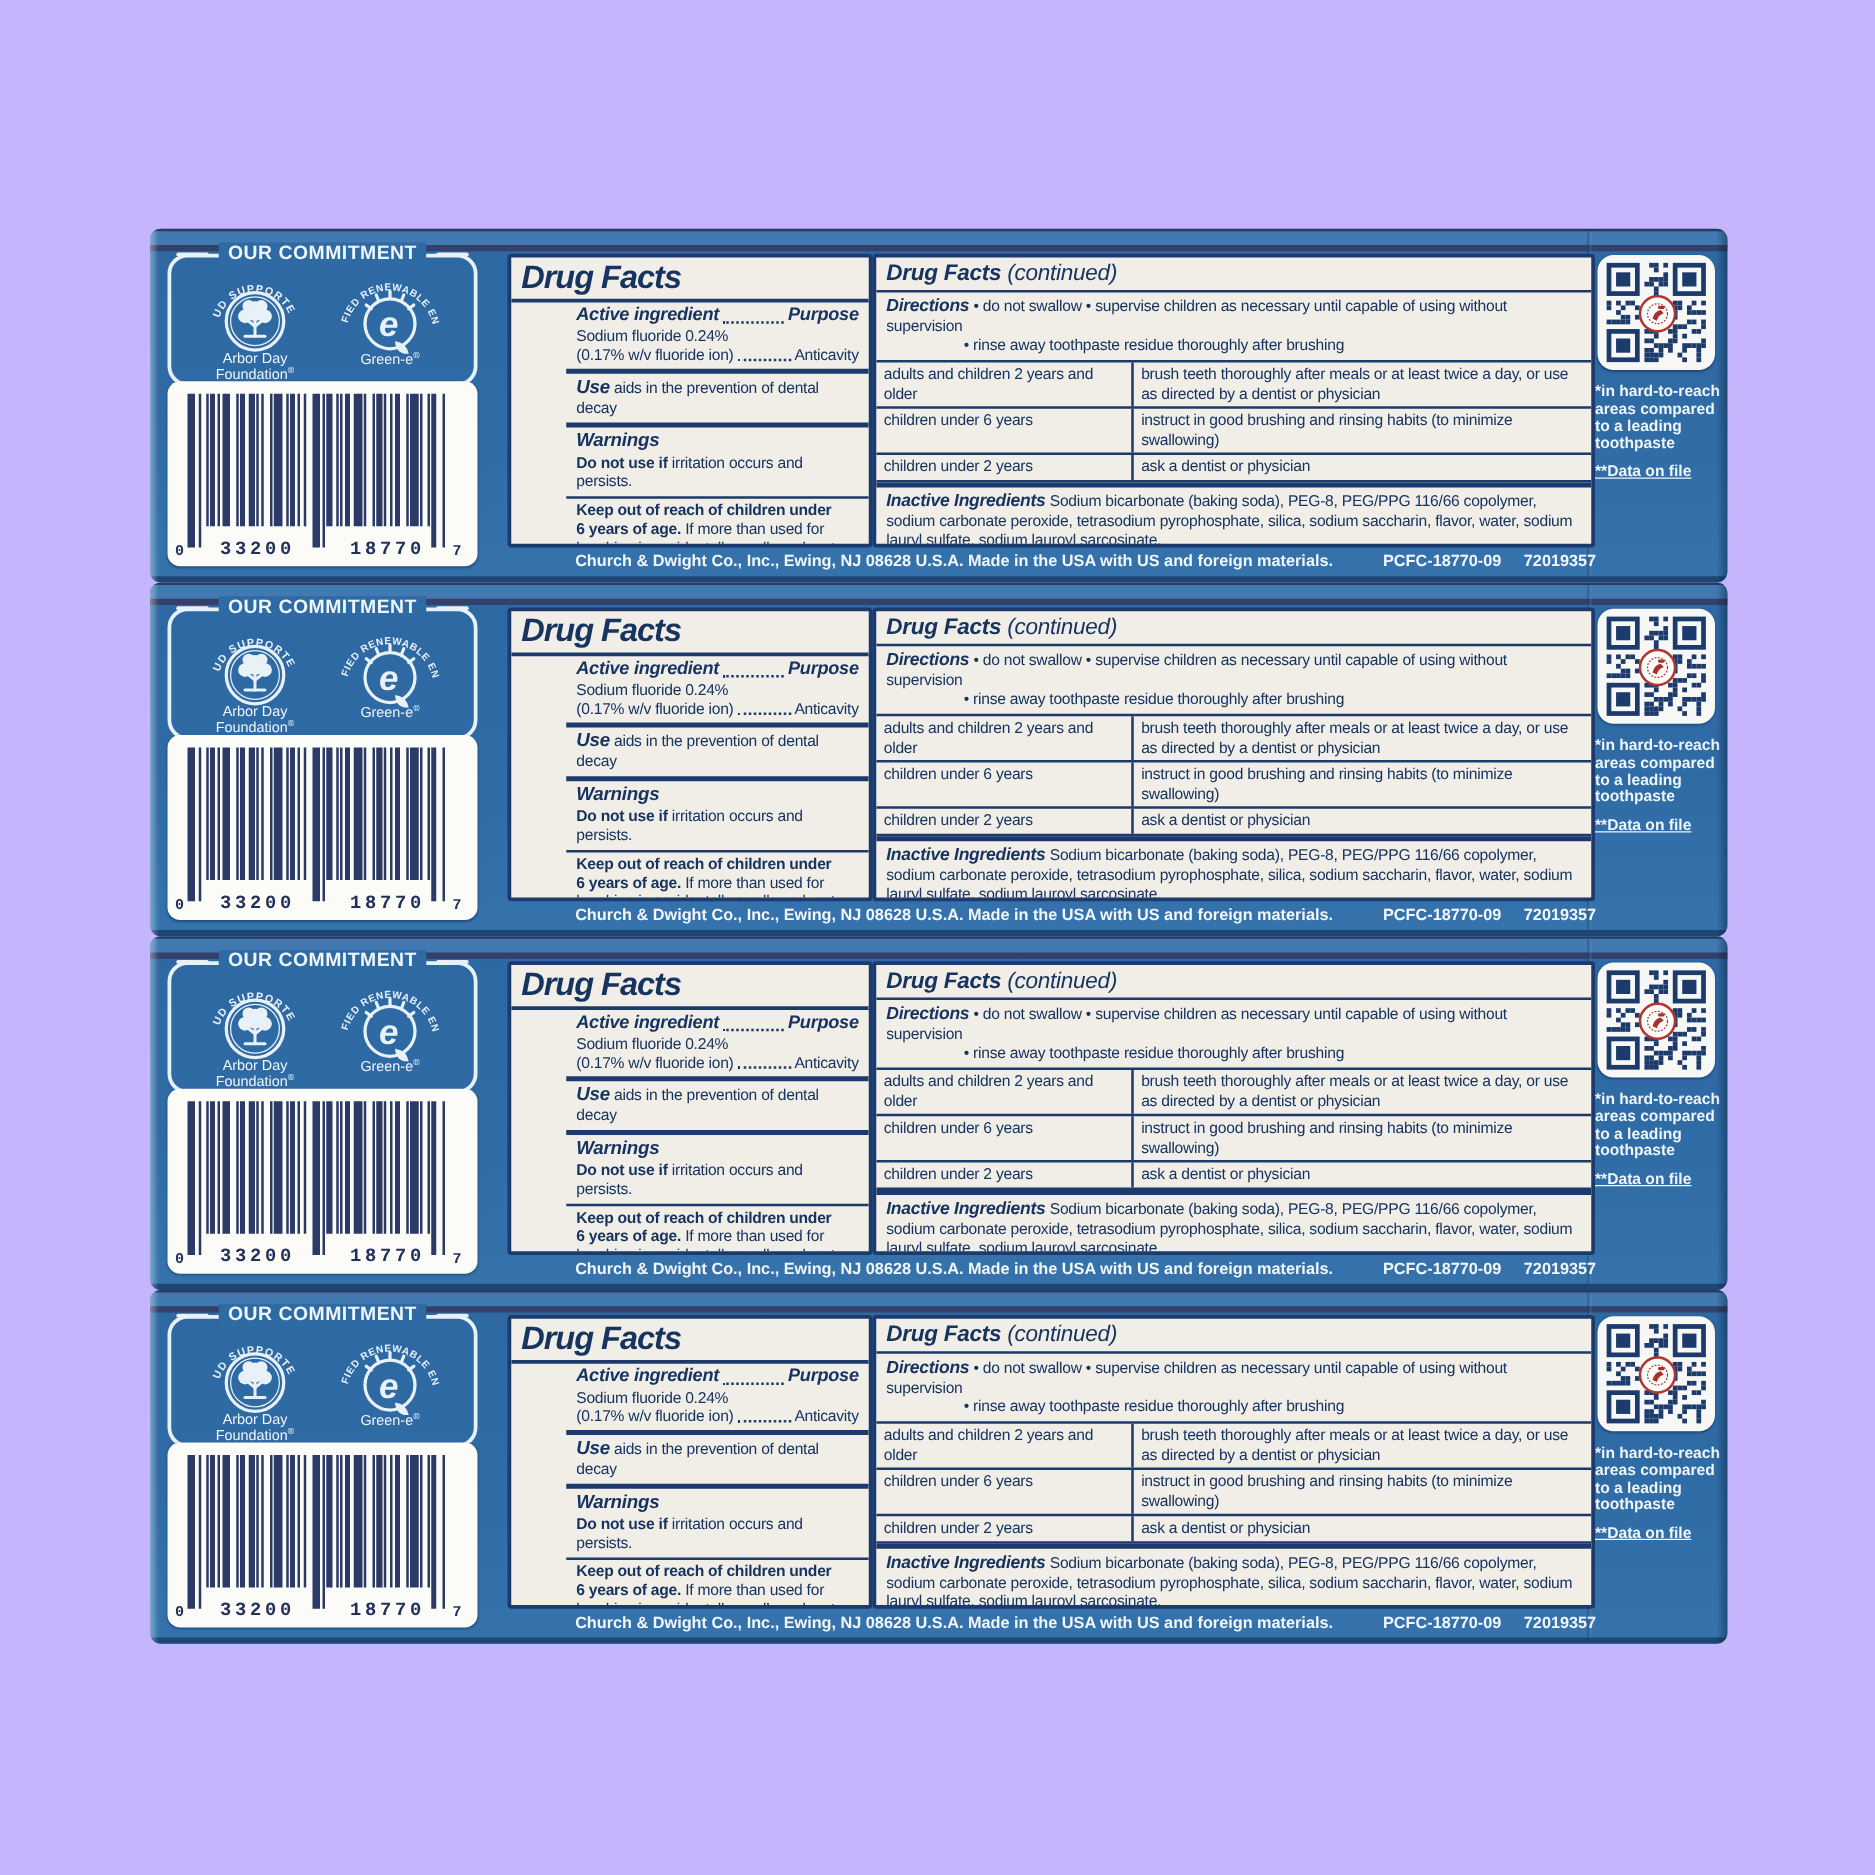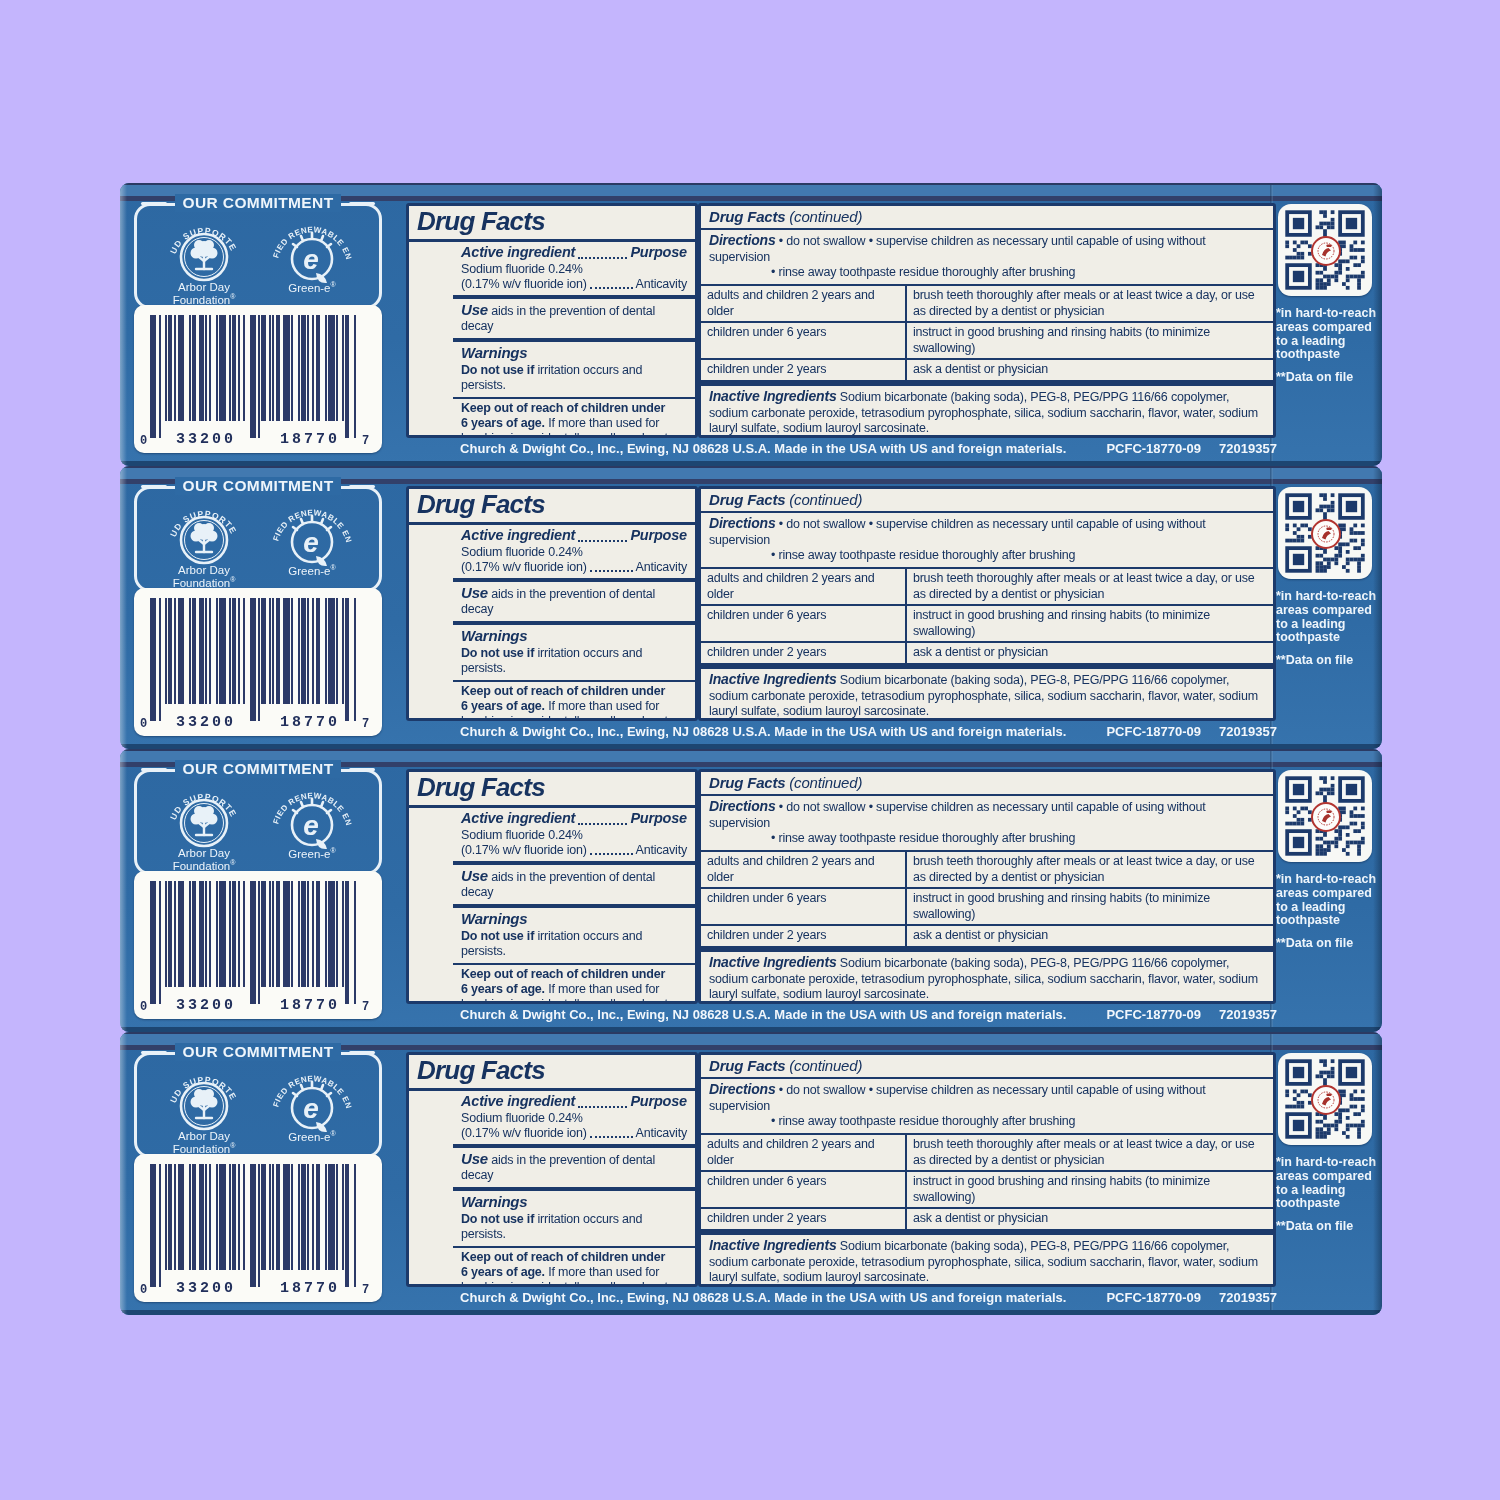--- a/index.html
+++ b/index.html
@@ -63,40 +63,40 @@
   .sec-thick { border-top:4px solid #1c3a6b; }
   .sec-thin  { border-top:2px solid #1c3a6b; }
   .row-leader { display:flex; align-items:flex-end; }
   .leader { flex:1; border-bottom:2px dotted #1c3a6b; margin:0 3px 3px; min-width:10px; }
   .active-head { font-size:14.5px; }
   .warn-head { font-size:15px; margin-bottom:1px; }
   .keepout { position:relative; padding-right:24px; }
   .arrow-right { position:absolute; right:7px; bottom:6px; width:0; height:0;
                  border-left:13px solid #1c3a6b; border-top:9px solid transparent; border-bottom:9px solid transparent; }
 
-  .cont-header { padding:2px 8px 3px; border-bottom:2px solid #1c3a6b; font-size:15px; }
+  .cont-header { padding:2px 8px 3px; border-bottom:2px solid #1c3a6b; font-size:18px; }
   .cont-header .suffix { font-style:italic; font-weight:normal; }
   .directions  { padding:2px 8px 3px; border-bottom:2px solid #1c3a6b; font-size:12.5px; line-height:1.25; }
   .dir-line2   { margin-left:62px; }
   .trow { display:flex; border-bottom:2px solid #1c3a6b; font-size:12.5px; line-height:1.25; }
   .trow:last-of-type { border-bottom:none; }
   .tc1 { width:36%; padding:2px 6px; border-right:2px solid #1c3a6b; box-sizing:border-box; }
   .tc2 { flex:1; padding:2px 6px; }
   .inactive  { border-top:4px solid #1c3a6b; padding:2px 8px 3px; font-size:12.5px; line-height:1.25; }
 
   
   .qr-box { position:absolute; left:1158px; top:21px; width:94px; height:92px; background:#f7f8f5;
             border-radius:13px; z-index:3; box-shadow:0 1px 2px rgba(0,20,50,.4); }
   .qr-pattern { position:absolute; inset:4px; }
   .qr-pattern svg { display:block; width:100%; height:100%; }
   .qr-logo { position:absolute; left:50%; top:50%; width:26px; height:26px; margin:-14px 0 0 -14px;
              background:#fdfdfb; border:2px solid #b23530; border-radius:50%; display:flex; align-items:center; justify-content:center; }
   .qr-notes { position:absolute; left:1156px; top:124px; width:106px; color:#eef5fb;
               font-size:12.5px; font-weight:bold; line-height:1.1; z-index:3; }
-  .qr-note2 { margin-top:9px; }
+  .qr-note2 { margin-top:9px;text-decoration:underline; }
 
   
   .box-footer { position:absolute; left:0; right:0; bottom:10px; display:flex; justify-content:center;
                 gap:40px; padding-left:235px; color:#f2f7fc; font-weight:bold; font-size:13px; z-index:3; white-space:nowrap; }
   .box-footer .codes { display:flex; gap:18px; }
 </style>
 </head>
 <body>
 
 <div class="page">

